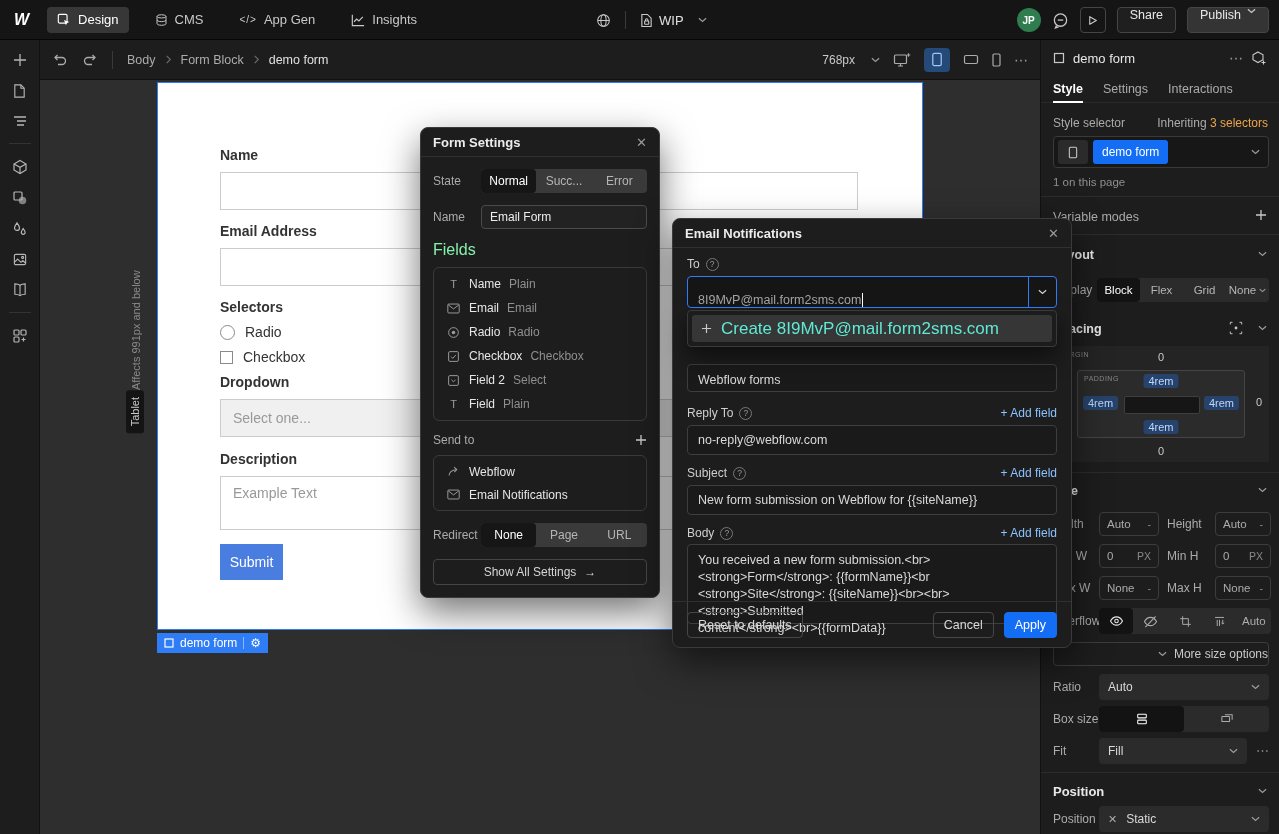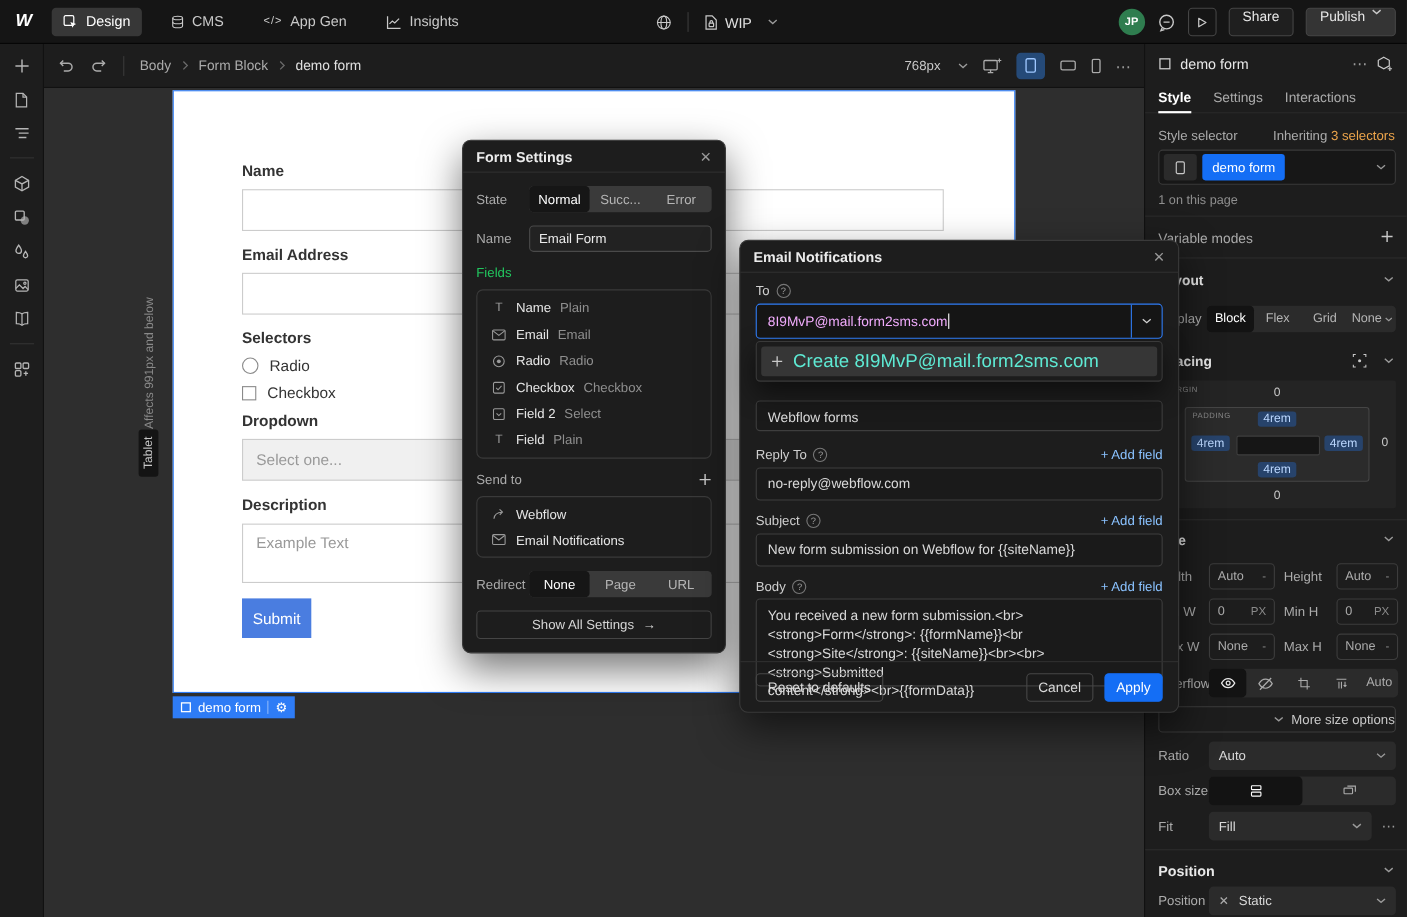--- a/index.html
+++ b/index.html
@@ -58,37 +58,37 @@
 
 
 .fs{position:absolute;left:420px;top:127px;width:240px;z-index:70}
 .fs-body{padding:12px}
 .fs-row{display:flex;align-items:center;margin-bottom:12px}
 .fs-lab{width:48px;color:#ababab;font-size:12px;flex:none}
 .seg{flex:1;display:flex;background:#3a3a3a;border-radius:4px;height:24px;align-items:stretch;overflow:hidden}
 .seg>div{flex:1;display:flex;align-items:center;justify-content:center;color:#b5b5b5;font-size:12px;border-radius:4px;gap:4px}
 .seg>div.on{background:#161616;color:#fff}
 .fs-input{flex:1;height:24px;background:#222;border:1px solid #4a4a4a;border-radius:4px;color:#ececec;font-size:12px;display:flex;align-items:center;padding:0 8px}
-.fs-sub{color:#22c55e;font-size:12px;margin:1px 0 8px}
+.fs-sub{color:#86efac;font-size:16px;margin:1px 0 8px}
 .fs-box{border:1px solid #3a3a3a;border-radius:6px;padding:4px 0;margin-bottom:12px}
 .fs-item{display:flex;align-items:center;gap:8px;padding:0 12px;font-size:12px;height:24px}
 .fs-item .ic{width:15px;color:#9a9a9a;display:flex;justify-content:center;flex:none}
 .fs-item .nm{color:#e6e6e6}
 .fs-item .tp{color:#8f8f8f}
 .sendhead{display:flex;justify-content:space-between;align-items:center;margin-bottom:8px;color:#ababab}
 .showall{height:26px;border:1px solid #454545;border-radius:4px;display:flex;align-items:center;justify-content:center;gap:8px;color:#d6d6d6;font-size:12px;margin-top:10px}
 
 
 .en{position:absolute;left:672px;top:218px;width:400px;height:430px;z-index:80}
 .en-body{position:relative;height:399px}
 .en-labrow{position:absolute;left:14px;right:14px;display:flex;align-items:center;gap:6px;color:#cfcfcf;font-size:12px}
 .addf{margin-left:auto;color:#8AC2FF;font-size:12px}
 .en-input{position:absolute;left:14px;right:14px;height:30px;background:#1a1a1a;border:1px solid #3e3e3e;border-radius:4px;color:#d9d9d9;font-size:12.5px;display:flex;align-items:center;padding:0 10px}
 .to-wrap{position:absolute;left:14px;right:14px;top:28px;height:32px;border:1px solid #2F7CF6;border-radius:4px;background:#151515;display:flex;align-items:stretch;z-index:6}
-.to-text{flex:1;display:flex;align-items:center;padding:0 10px;color:#f0abfc;font-size:12.5px}
+.to-text{flex:1;display:flex;align-items:flex-end;padding:0 10px;color:#a3a3a3;font-size:12.5px}
 .caret{width:1px;height:14px;background:#fff;margin-left:1px}
 .to-chev{width:28px;border-left:1px solid #2F7CF6;display:flex;align-items:center;justify-content:center;color:#d0d0d0}
 .dd{position:absolute;left:14px;right:14px;top:62px;background:#1c1c1c;border:1px solid #3a3a3a;border-radius:4px;padding:4px;z-index:5;box-shadow:0 10px 22px rgba(0,0,0,.5)}
 .dd-item{height:27px;background:#363636;border-radius:3px;display:flex;align-items:center;gap:9px;padding:0 9px;color:#5eead4;font-size:17px}
 .en-textarea{position:absolute;left:14px;right:14px;top:296px;height:80px;background:#1a1a1a;border:1px solid #3e3e3e;border-radius:4px;color:#d9d9d9;font-size:12.5px;line-height:17px;padding:7px 10px;white-space:pre-wrap}
 .en-foot{position:absolute;left:0;right:0;bottom:0;height:46px;border-top:1px solid #303030;display:flex;align-items:center;padding:0 14px;gap:10px}
 .btn{height:26px;padding:0 10px;border:1px solid #474747;border-radius:4px;color:#d9d9d9;font-size:12.5px;display:flex;align-items:center;background:transparent}
 .btn.primary{background:#146EF5;border-color:#146EF5;color:#fff}
 
 

